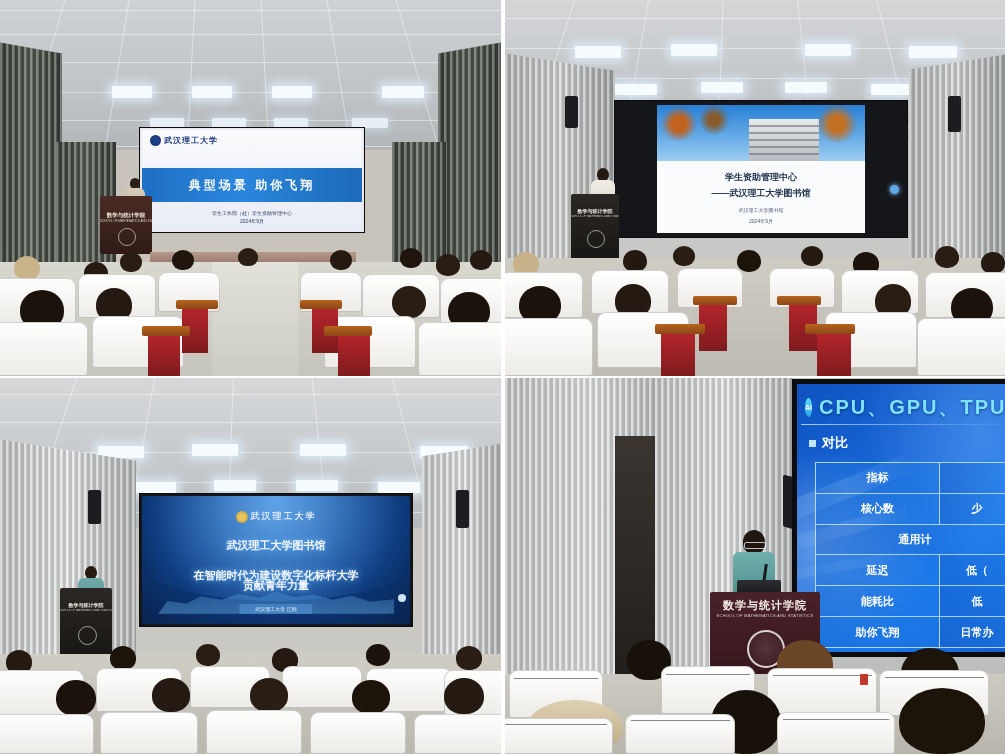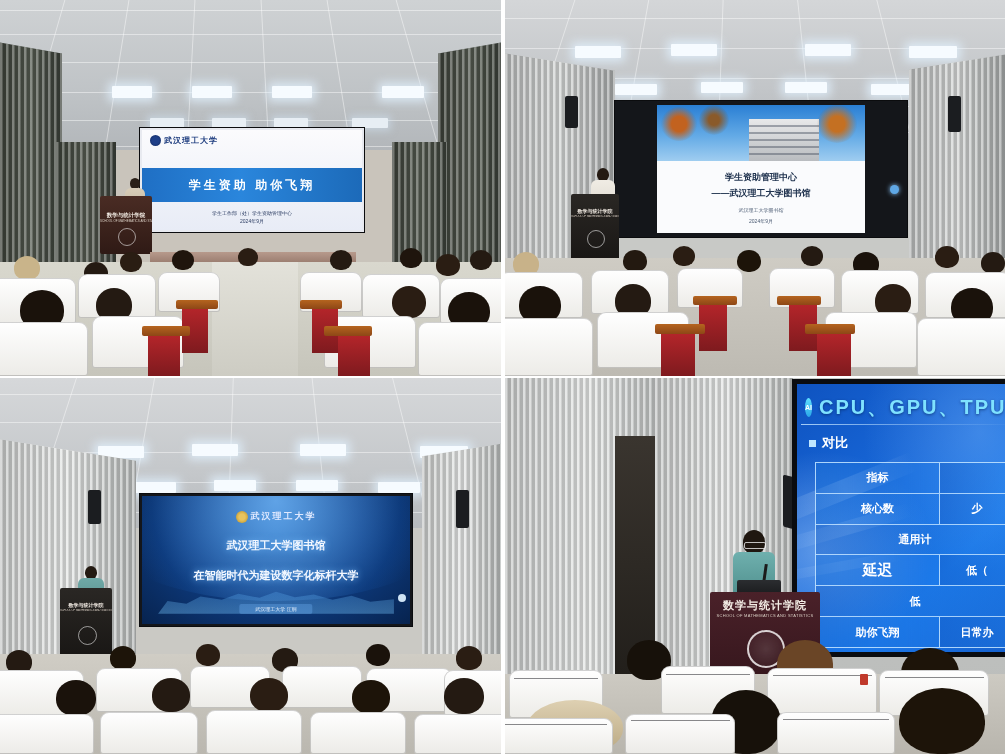--- a/index.html
+++ b/index.html
@@ -172,21 +172,21 @@
       <div class="curtain cur-dark" style="left:56px;top:142px;width:60px;height:120px"></div>
       <div class="curtain cur-dark" style="left:392px;top:142px;width:55px;height:120px"></div>
 
       <div class="screenbox" style="left:140px;top:128px;width:224px;height:104px;background:#e8eaf0">
         <div class="slide s1" style="inset:2px">
           <div class="s1-logo" style="left:8px;top:5px">
             <div class="s1-seal"></div>
             <div class="s1-univ" style="font-size:8px">武汉理工大学</div>
           </div>
           <div class="s1-band" style="top:38px;height:34px">
-            <div class="s1-band-title" style="top:9px;font-size:12px">学生资助  助你飞翔</div>
+            <div class="s1-band-title" style="top:9px;font-size:12px">典型场景  助你飞翔</div>
           </div>
           <div class="s1-foot" style="top:80px;font-size:5px">学生工作部（处）学生资助管理中心</div>
           <div class="s1-foot" style="top:88px;font-size:5px">2024年9月</div>
         </div>
       </div>
 
       <div class="person" style="left:124px;top:178px;width:22px;height:44px">
         <div class="head" style="left:6px;top:0;width:10px;height:11px;background:#2b2018"></div>
         <div class="body" style="left:1px;top:10px;width:20px;height:34px;background:linear-gradient(#d8cdb8,#b8ad99)"></div>
       </div>
@@ -383,20 +383,21 @@
       <div class="screenbox" style="left:140px;top:494px;width:272px;height:132px;left:140px;top:116px">
         <div class="slide s3" style="inset:2px">
           <div class="s3-globe" style="left:-18%;top:-38%;width:136%;height:120%"></div>
           <div class="s3-city"></div>
           <div class="s3-logo" style="left:0;right:0;top:14px">
             <div class="s3-seal"></div>
             <div class="s3-univ" style="font-size:9px">武汉理工大学</div>
           </div>
           <div class="s3-line" style="top:42px;font-size:11px">武汉理工大学图书馆</div>
           <div class="s3-line" style="top:72px;font-size:11px">在智能时代为建设数字化标杆大学</div>
+          <div class="s3-line" style="top:82px;font-size:11px">贡献青年力量</div>
           <div class="s3-tag" style="bottom:10px;font-size:5px;padding:2px 16px">武汉理工大学  江舸</div>
         </div>
         <div style="position:absolute;right:6px;top:100px;width:8px;height:8px;border-radius:50%;background:#cfe4f5"></div>
       </div>
 
       <div class="person" style="left:78px;top:188px;width:26px;height:56px">
         <div class="head" style="left:7px;top:0;width:12px;height:13px;background:#241a12"></div>
         <div class="body" style="left:0;top:12px;width:26px;height:44px;background:linear-gradient(#6fa9a7,#4d8280)"></div>
       </div>
       <div class="podium dark" style="left:60px;top:210px;width:52px;height:72px">
@@ -471,24 +472,25 @@
               <div class="s4-c2" style="font-size:11px"></div>
             </div>
             <div class="s4-row">
               <div class="s4-c1" style="font-size:11px">核心数</div>
               <div class="s4-c2" style="font-size:11px">少</div>
             </div>
             <div class="s4-row">
               <div class="s4-c2" style="font-size:11px">通用计</div>
             </div>
             <div class="s4-row">
-              <div class="s4-c1" style="font-size:15px">延迟</div>
+              <div class="s4-c1" style="font-size:11px">延迟</div>
               <div class="s4-c2" style="font-size:11px">低（</div>
             </div>
             <div class="s4-row">
+              <div class="s4-c1" style="font-size:11px">能耗比</div>
               <div class="s4-c2" style="font-size:11px">低</div>
             </div>
             <div class="s4-row">
               <div class="s4-c1" style="font-size:11px">助你飞翔</div>
               <div class="s4-c2" style="font-size:11px">日常办</div>
             </div>
           </div>
         </div>
       </div>
 

